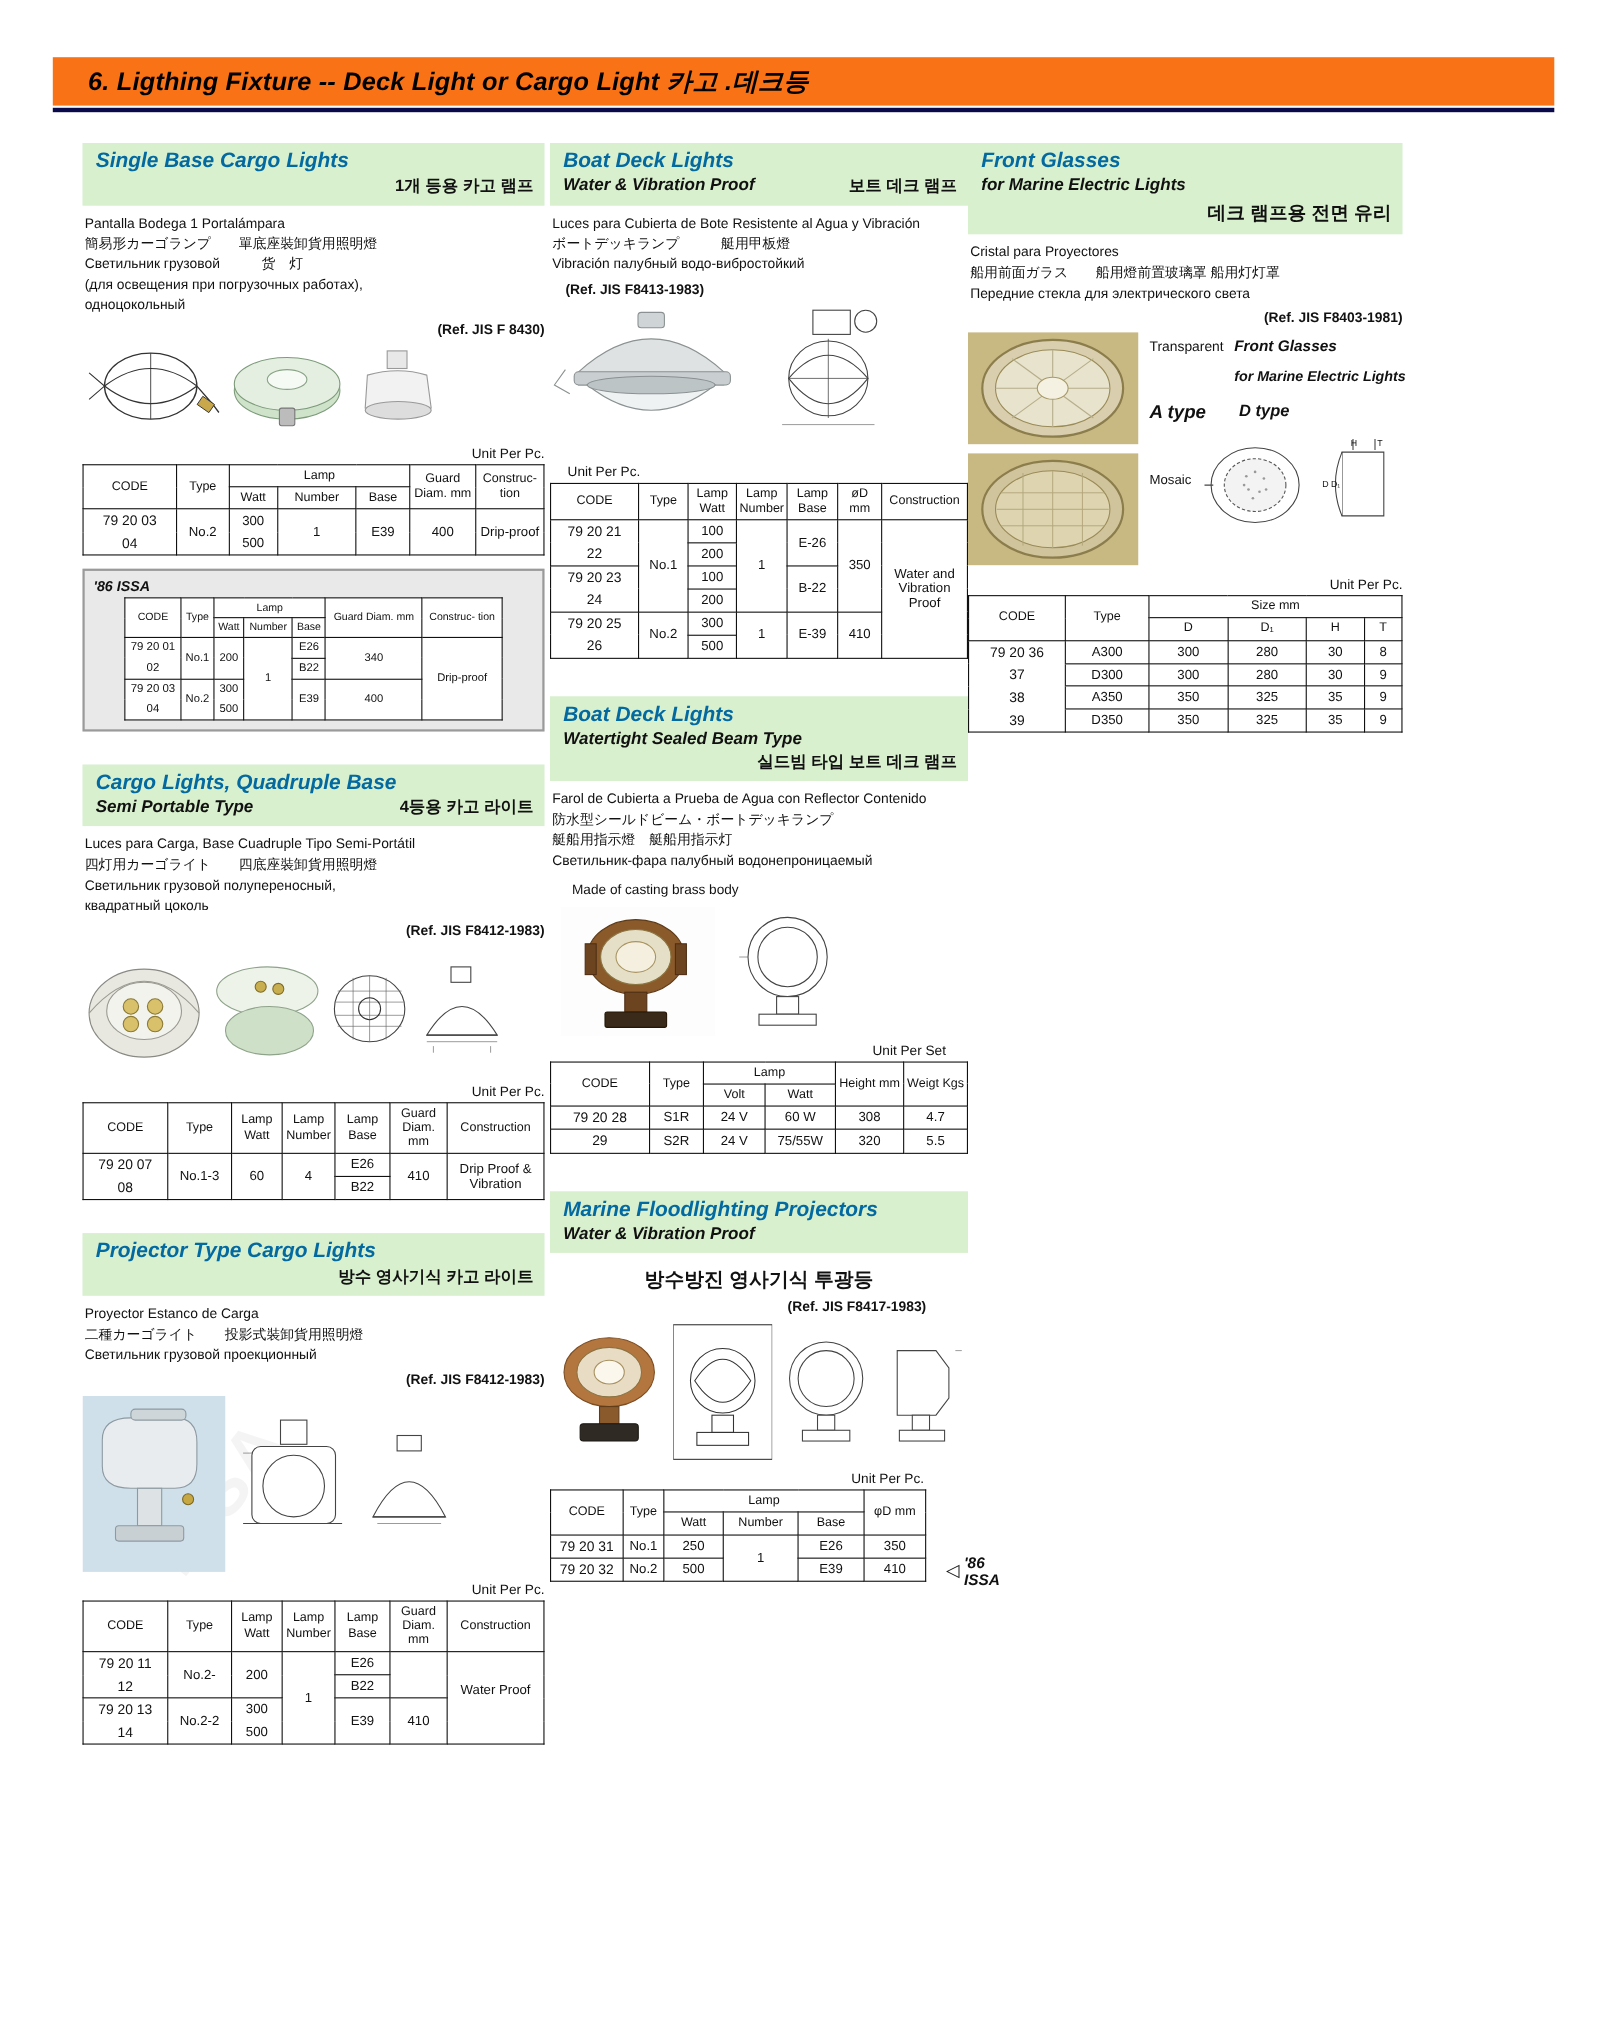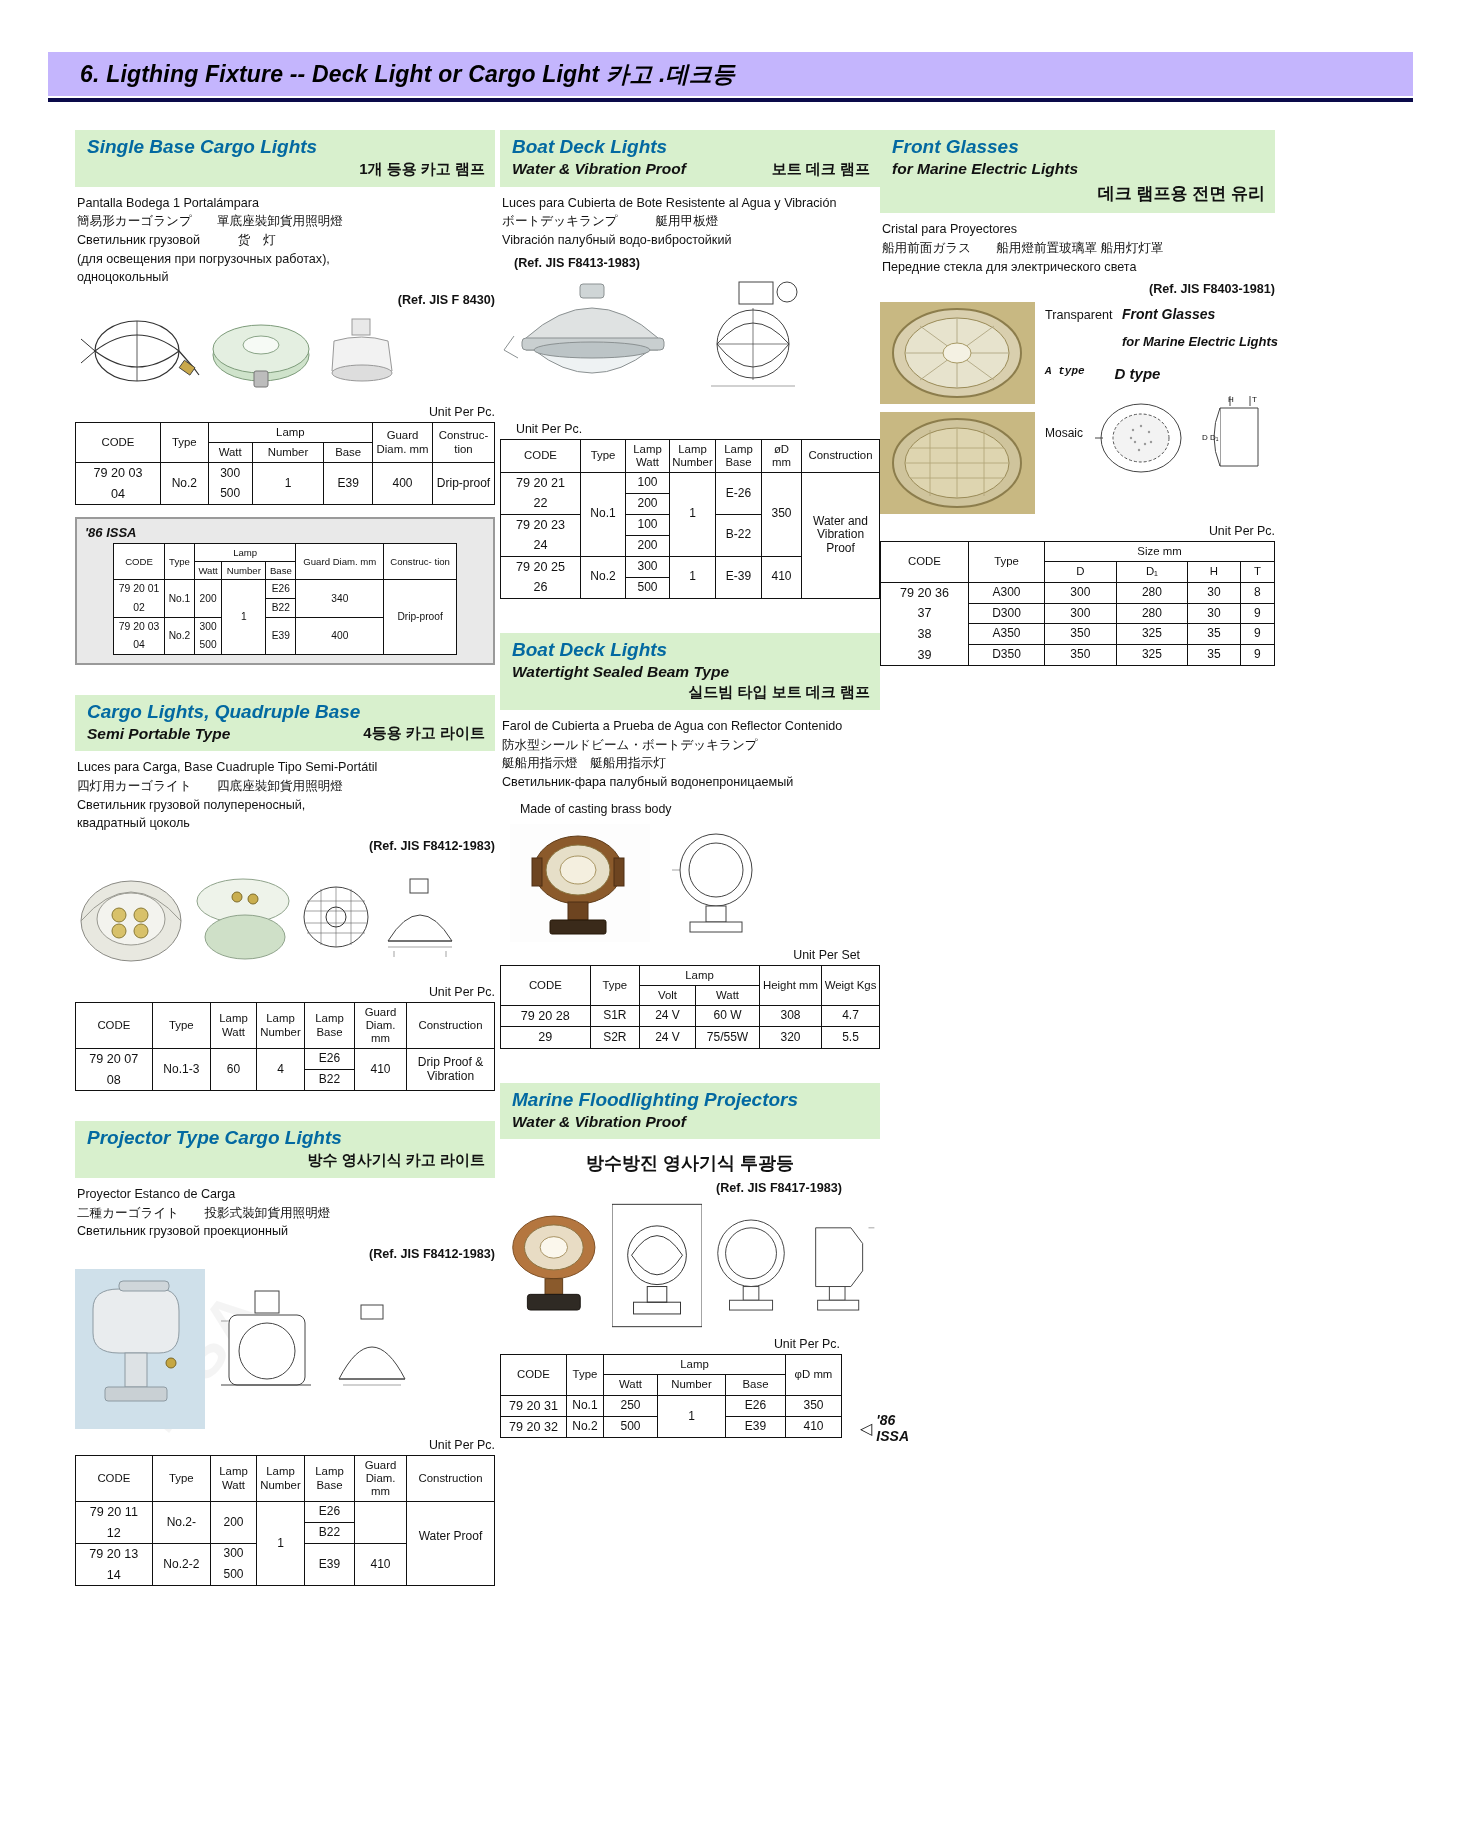--- a/index.html
+++ b/index.html
@@ -10,21 +10,21 @@
     font-family:"Liberation Sans", sans-serif;
     color:#111;
     position:relative;
     overflow:hidden;
   }
   .page { position:relative; width:1460px; height:1840px; padding:0; }
 
   
   .header-wrap { position:absolute; left:48px; top:52px; width:1365px; }
   .header-bar {
-    background:#c4b5fd;
+    background:#f97316;
     height:44px;
     display:flex; align-items:center;
     padding-left:32px;
     border-bottom:none;
   }
   .header-bar .title {
     font-style:italic; font-weight:bold; font-size:23px; letter-spacing:.2px;
     color:#000;
     white-space:nowrap;
   }
@@ -705,21 +705,21 @@
             </g>
           </svg>
         </div>
         <div class="fg-labels" style="padding-top:4px;">
           <div style="font-size:12.6px;">
             <span>Transparent</span>
             <b style="font-size:14px;margin-left:6px;">Front Glasses</b>
           </div>
           <div style="font-style:italic;font-weight:bold;font-size:13px;margin-top:12px;text-align:right;">for Marine Electric Lights</div>
           <div style="display:flex;gap:30px;margin-top:16px;">
-            <div style="font-style:italic;font-weight:bold;font-size:11px;font-family:Liberation Mono, monospace;">A type</div>
+            <div style="font-style:italic;font-weight:bold;font-size:17px;">A type</div>
             <div style="font-style:italic;font-weight:bold;font-size:15px;">D type</div>
           </div>
           <div style="display:flex;gap:6px;margin-top:10px;align-items:flex-start;">
             <div style="font-size:12px;padding-top:34px;">Mosaic</div>
             <svg width="105" height="92" viewBox="0 0 105 92">
               <ellipse cx="52" cy="46" rx="40" ry="34" fill="#fff" stroke="#444"></ellipse>
               <ellipse cx="52" cy="46" rx="28" ry="24" fill="#f3f3f3" stroke="#555" stroke-dasharray="3 2"></ellipse>
               <g fill="#999">
                 <circle cx="44" cy="38" r="1.2"></circle>
                   <circle cx="52" cy="34" r="1.2"></circle>

